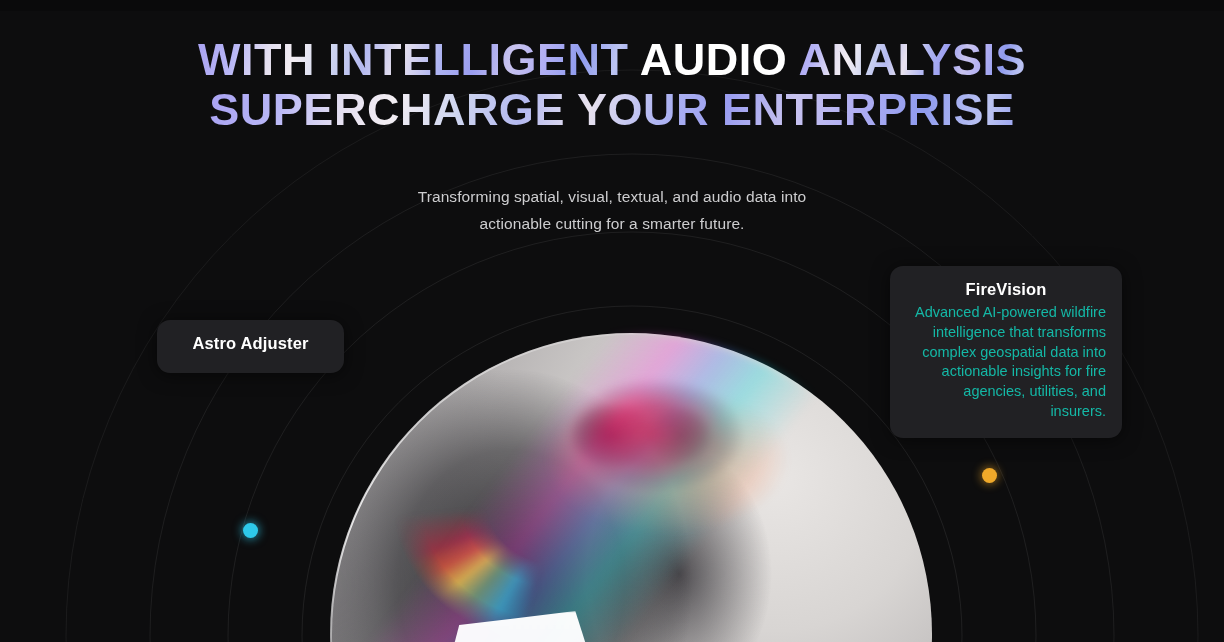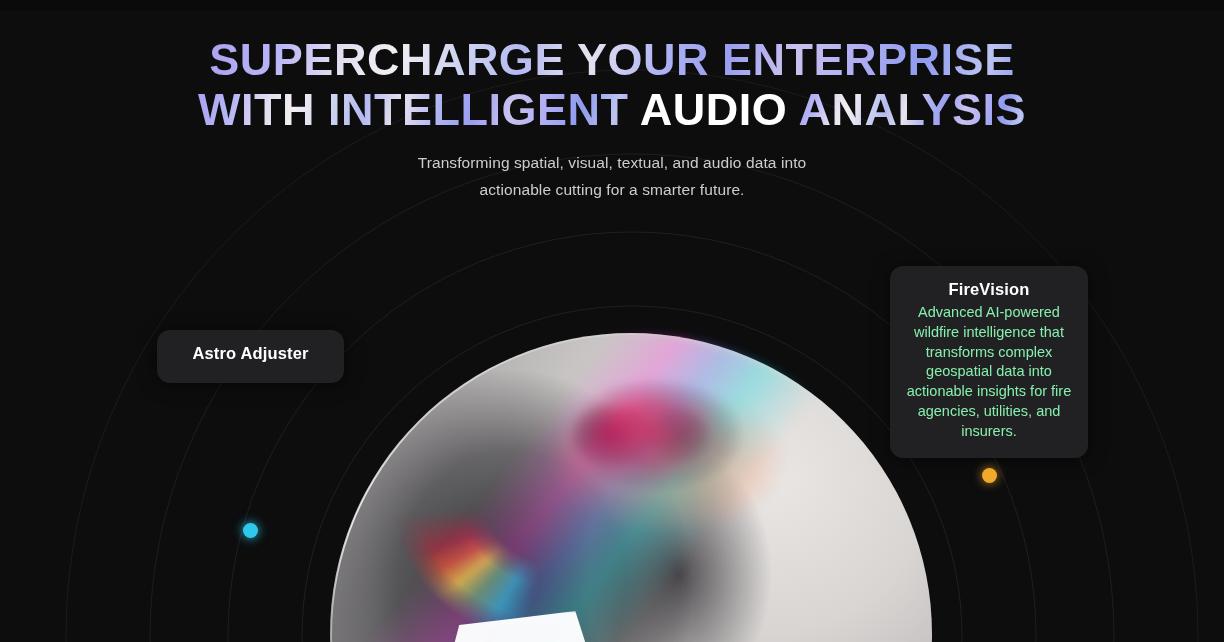--- a/index.html
+++ b/index.html
@@ -149,21 +149,21 @@
       #b0aef3 80%, #8f9bee 88%, #bcc4f2 96%, #9aa4ef 100%);
     -webkit-background-clip:text;
     background-clip:text;
     color:transparent;
     -webkit-text-fill-color:transparent;
   }
   .white { color:#ffffff; -webkit-text-fill-color:#ffffff; }
 
   
   #subtitle {
-    position:absolute; left:0; top:149px;
+    position:absolute; left:0; top:183px;
     width:1224px;
     text-align:center;
     color:#cdcdcf;
     font-size:15.5px;
     line-height:27px;
     font-weight:400;
     letter-spacing:.1px;
     z-index:6;
   }
   #subtitle span { display:block; }
@@ -179,27 +179,28 @@
     box-shadow:0 2px 18px rgba(0,0,0,.55);
   }
   .card-title {
     color:#ffffff;
     font-size:16.5px;
     font-weight:700;
     letter-spacing:.15px;
     margin-bottom:4px;
   }
   .card-desc {
-    color:#86efac;
+    color:#14b8a6;
     font-size:14.5px;
     line-height:19.8px;
     font-weight:400;
-  }
-  #card-astro   { left:157px;  top:330px; width:187px; }
-  #card-fire    { left:890px;  top:266px; width:198px; }
+    text-align:right;
+  }
+  #card-astro   { left:157px;  top:320px; width:187px; }
+  #card-fire    { left:890px;  top:266px; width:232px; }
 
   
   .dot {
     position:absolute;
     width:15px; height:15px;
     border-radius:50%;
     z-index:8;
   }
   #dot-cyan {
     left:243px; top:523px;
@@ -238,27 +239,27 @@
     <div class="orb-layer" id="orb-blue"></div>
 
     <div class="orb-layer" id="orb-shard"></div>
 
     <div class="orb-layer" id="orb-rim2"></div>
     <div class="orb-layer" id="orb-vig"></div>
   </div>
 
   <h1 id="headline">
     <span class="line">
-      <span class="grad">SUPERCHARGE YOUR ENTERPRISE</span>
-    </span>
-    <span class="line">
       <span class="grad">WITH INTELLIGENT</span>
       <span class="white">AUDIO</span>
       <span class="grad">ANALYSIS</span>
     </span>
+    <span class="line">
+      <span class="grad">SUPERCHARGE YOUR ENTERPRISE</span>
+    </span>
   </h1>
 
   <p id="subtitle">
     <span>Transforming spatial, visual, textual, and audio data into</span>
     <span>actionable cutting for a smarter future.</span>
   </p>
 
   <div class="card" id="card-astro">
     <div class="card-title">Astro Adjuster</div>
   </div>

